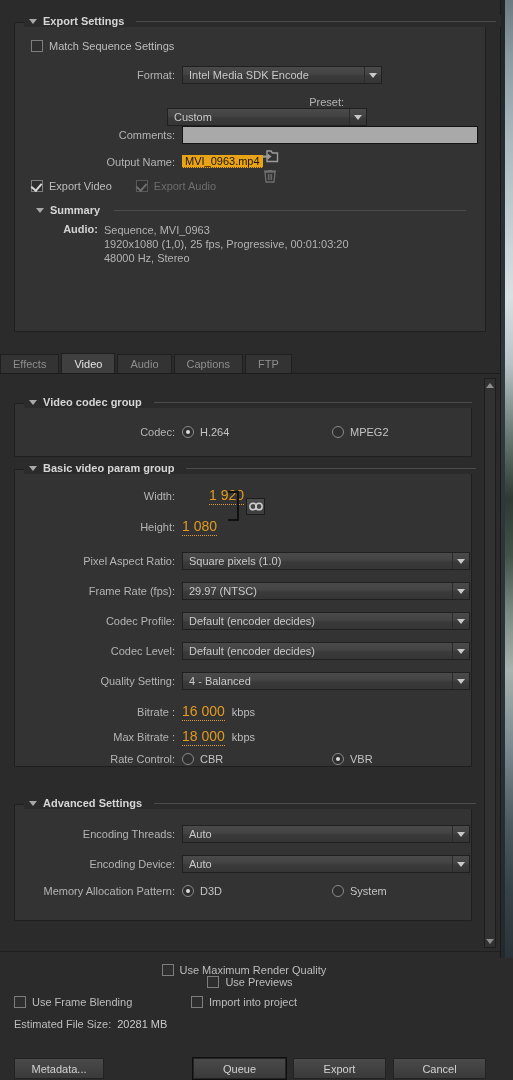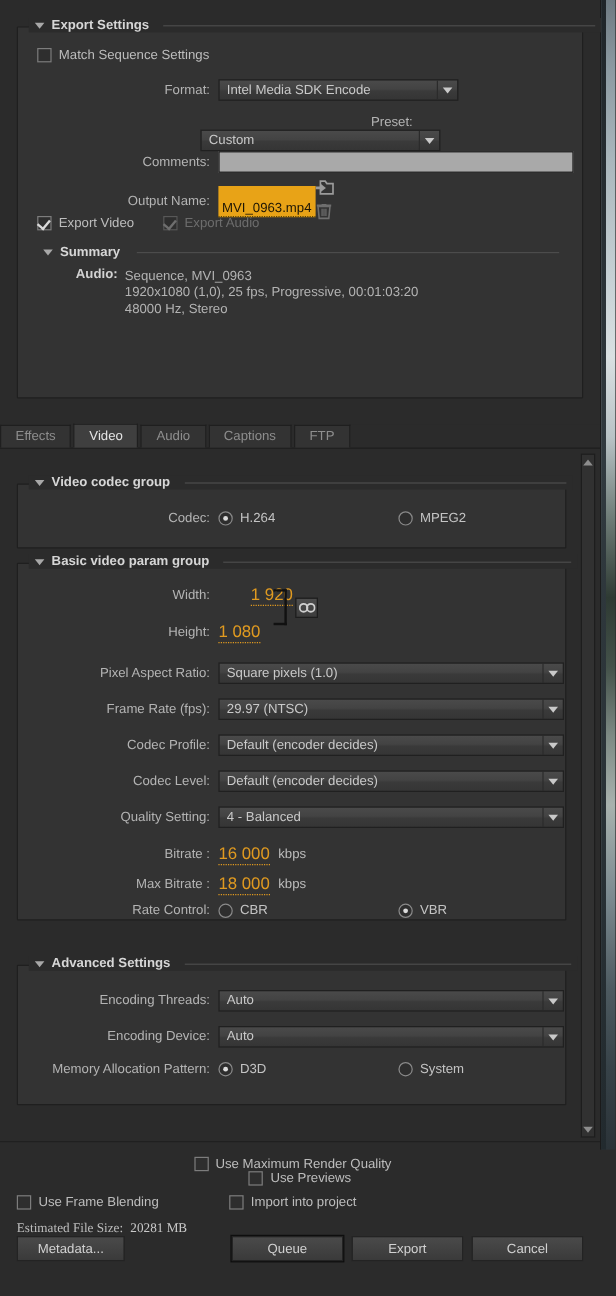--- a/index.html
+++ b/index.html
@@ -133,21 +133,21 @@
   .rd-lbl { color: #c4c4c4; font-size: 11px; }
 
   
   .scrub {
     color: #e09a20; font-size: 14px;
     border-bottom: 1px dotted #e09a20;
     cursor: ew-resize; padding-bottom: 1px;
   }
   .hl-field {
     background: #e8a317; color: #1d1606; font-size: 11px;
-    padding: 13px 3px 0 3px;
+    padding: 0 3px 0 3px;
     border-bottom: 1px dotted #5b4406;
     display: inline-block;
   }
 
   
   .sum-row { display: flex; margin-bottom: 0px; }
   .sum-key {
     flex: 0 0 68px; text-align: right; padding-right: 6px;
     font-weight: bold; color: #d2d2d2; font-size: 11px;
   }
@@ -533,21 +533,21 @@
       <span class="cb-wrap" style="width:177px;">
         <span class="cb"></span>
         <span class="cb-lbl">Use Frame Blending</span>
       </span>
       <span class="cb-wrap">
         <span class="cb"></span>
         <span class="cb-lbl">Import into project</span>
       </span>
     </div>
 
-    <div style="display:flex;align-items:center;gap:6px;margin-bottom:0;font-family:Liberation Serif, serif;">
+    <div style="display:flex;align-items:center;gap:6px;margin-bottom:28px;">
       <span style="color:#bdbdbd;">Estimated File Size:</span>
       <span style="color:#c9c9c9;">20281 MB</span>
     </div>
 
     <div style="display:flex;align-items:center;">
       <button class="btn" style="min-width:90px;">Metadata...</button>
       <div style="flex:1"></div>
       <button class="btn default-btn" style="min-width:93px;margin-right:7px;">Queue</button>
       <button class="btn" style="min-width:93px;margin-right:7px;">Export</button>
       <button class="btn" style="min-width:93px;">Cancel</button>

